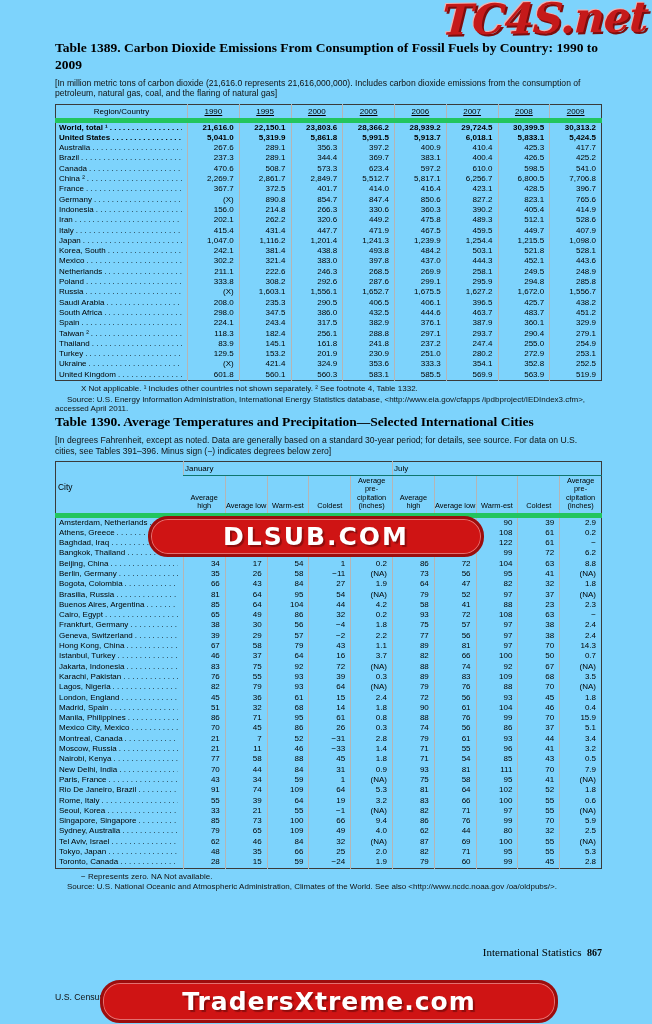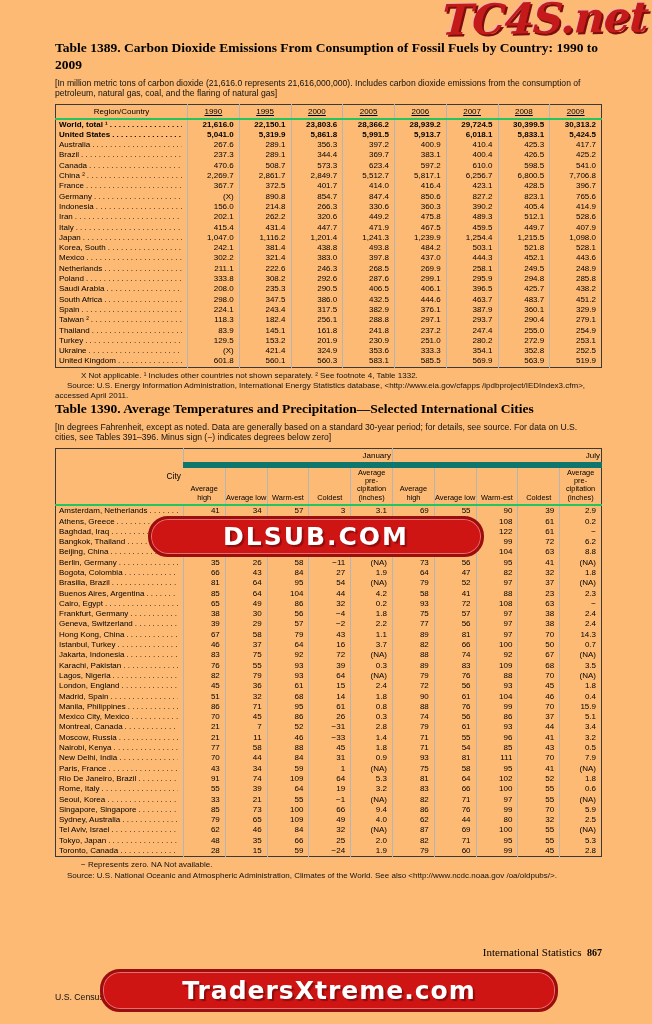--- a/index.html
+++ b/index.html
@@ -1,51 +1,51 @@
 <!DOCTYPE html>
 <html><head>
 <meta charset="utf-8">
 <style>
   html,body { margin:0; padding:0; background:#9a9a9a; }
   .page {
     position:relative; width:652px; height:1024px; margin:0 auto;
-    background:#fdba74; overflow:hidden; color:#111;
+    background:#7dd3fc; overflow:hidden; color:#111;
     font-family:"Liberation Sans", sans-serif;
   }
   .content { padding:40px 50px 0 55px; }
 
   .tbl-title {
     font-family:"Liberation Serif", serif; font-weight:bold; color:#000;
     font-size:13.5px; line-height:16.5px; margin:0 0 5px 0; max-width:545px;
   }
   .note { font-size:8.6px; line-height:10.3px; margin:0 0 5px 0; color:#111; max-width:545px; }
 
   table.datatable {
     border-collapse:collapse; width:100%; table-layout:fixed;
     font-size:8px; color:#000; border:1px solid #3a3a3a;
   }
   .datatable th { font-weight:normal; font-size:8px; padding:2px 2px; vertical-align:middle; }
   .datatable th + th, .datatable td + td { border-left:1px solid #b5b5b5; }
-  .datatable thead th { border-bottom:2px solid #22c55e; }
+  .datatable thead th { border-bottom:5px solid #22c55e; }
   .datatable td { padding:0 5px 0 3px; line-height:10.3px; height:10.3px; white-space:nowrap; overflow:hidden; }
   .name-cell { padding-left:3px !important; }
   .num-cell { text-align:right; }
   tr.bold td { font-weight:bold; }
   .year-head { text-align:center;text-decoration:underline; }
   .name-head { text-align:center; }
 
   .leader { display:flex; width:100%; overflow:hidden; white-space:nowrap; }
   .leader::after {
     content:" . . . . . . . . . . . . . . . . . . . . . . . . . . . . . . . . . . . . . . . . . . . .";
     flex:1 1 auto; min-width:0; overflow:hidden; margin-left:2px;
   }
 
   
-  #t1390 .group-head { text-align:right; border-bottom:6px solid #0f766e; line-height:11px; padding:1px; }
-  #t1390 .city-head { text-align:right; vertical-align:middle; font-size:8.4px; }
+  #t1390 .group-head { text-align:left; border-bottom:1px solid #0f766e; line-height:11px; padding:1px; }
+  #t1390 .city-head { text-align:left; vertical-align:middle; font-size:8.4px; }
   #t1390 .sub-head { font-size:7.4px; line-height:8.4px; text-align:center; vertical-align:bottom; padding:1px 0 2px 0; overflow:hidden; }
 
   .footline { font-size:8px; line-height:9.6px; margin-top:3px; max-width:545px; }
   .fn-indent { text-indent:26px; }
   .src { text-indent:12px; margin-top:1px; }
   .tbl-gap { }
 
   
   .wm { position:absolute; z-index:20; }
   #wm-top {
@@ -54,21 +54,21 @@
     color:#c51a1a; text-shadow:2px 2px 0 #7e0d0d, -1px -1px 0 #f0b1b1;
     transform:rotate(-1deg) skew(-4deg);
   }
   .wm-banner {
     background:#cf1414; border:3px solid #9c0d0d; border-radius:20px;
     display:flex; align-items:center; justify-content:center;
     color:#fff; font-weight:bold; font-family:"DejaVu Sans", sans-serif;
     text-shadow:2px 2px 1px #8e0d0d; box-shadow:0 0 0 1px #e37070 inset;
   }
   #wm-mid { top:516px; left:148px; width:330px; height:35px; font-size:25px; letter-spacing:2px; }
-  #wm-bottom { bottom:12px; left:100px; width:452px; height:37px; font-size:25px; letter-spacing:1px; }
+  #wm-bottom { bottom:1px; left:100px; width:452px; height:37px; font-size:25px; letter-spacing:1px; }
 
   
   #footer-right {
     position:absolute; top:946px; right:50px; z-index:3;
     font-family:"Liberation Serif", serif; font-size:11px; color:#000;
   }
   #footer-right b { font-size:10px; }
   #footer-left {
     position:absolute; top:992px; left:55px; z-index:3;
     font-size:8.7px; color:#111;
@@ -306,20 +306,33 @@
             <td class="num-cell">308.2</td>
             <td class="num-cell">292.6</td>
             <td class="num-cell">287.6</td>
             <td class="num-cell">299.1</td>
             <td class="num-cell">295.9</td>
             <td class="num-cell">294.8</td>
             <td class="num-cell">285.8</td>
           </tr>
           <tr>
             <td class="name-cell">
+              <span class="leader">Russia</span>
+            </td>
+            <td class="num-cell">(X)</td>
+            <td class="num-cell">1,603.1</td>
+            <td class="num-cell">1,556.1</td>
+            <td class="num-cell">1,652.7</td>
+            <td class="num-cell">1,675.5</td>
+            <td class="num-cell">1,627.2</td>
+            <td class="num-cell">1,672.0</td>
+            <td class="num-cell">1,556.7</td>
+          </tr>
+          <tr>
+            <td class="name-cell">
               <span class="leader">Saudi Arabia</span>
             </td>
             <td class="num-cell">208.0</td>
             <td class="num-cell">235.3</td>
             <td class="num-cell">290.5</td>
             <td class="num-cell">406.5</td>
             <td class="num-cell">406.1</td>
             <td class="num-cell">396.5</td>
             <td class="num-cell">425.7</td>
             <td class="num-cell">438.2</td>
@@ -549,21 +562,21 @@
             <td class="num-cell">27</td>
             <td class="num-cell">1.9</td>
             <td class="num-cell">64</td>
             <td class="num-cell">47</td>
             <td class="num-cell">82</td>
             <td class="num-cell">32</td>
             <td class="num-cell">1.8</td>
           </tr>
           <tr>
             <td class="name-cell">
-              <span class="leader">Brasilia, Brazil</span>
+              <span class="leader">Brasilia, Russia</span>
             </td>
             <td class="num-cell">81</td>
             <td class="num-cell">64</td>
             <td class="num-cell">95</td>
             <td class="num-cell">54</td>
             <td class="num-cell">(NA)</td>
             <td class="num-cell">79</td>
             <td class="num-cell">52</td>
             <td class="num-cell">97</td>
             <td class="num-cell">37</td>

